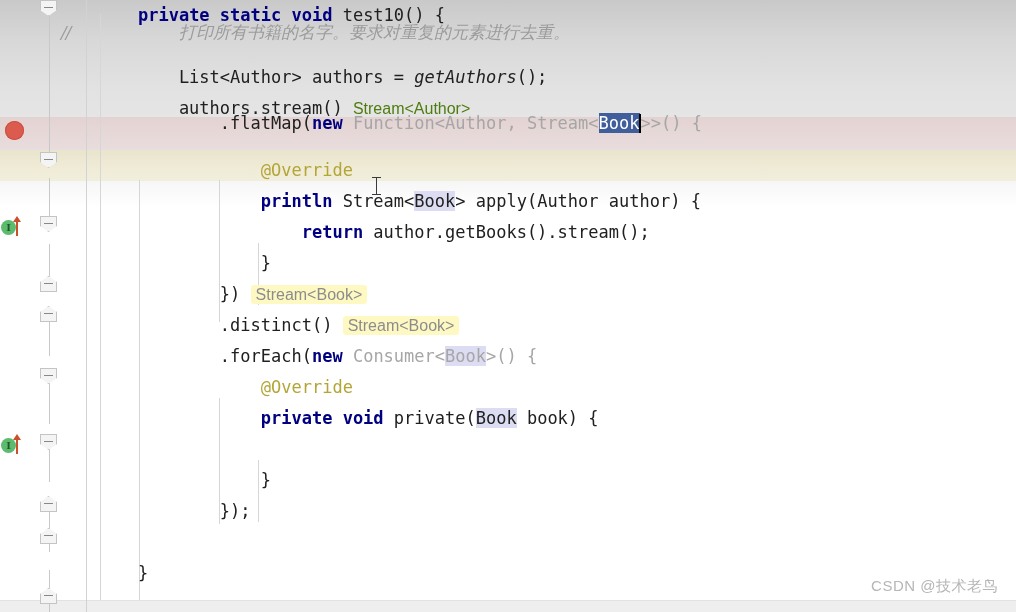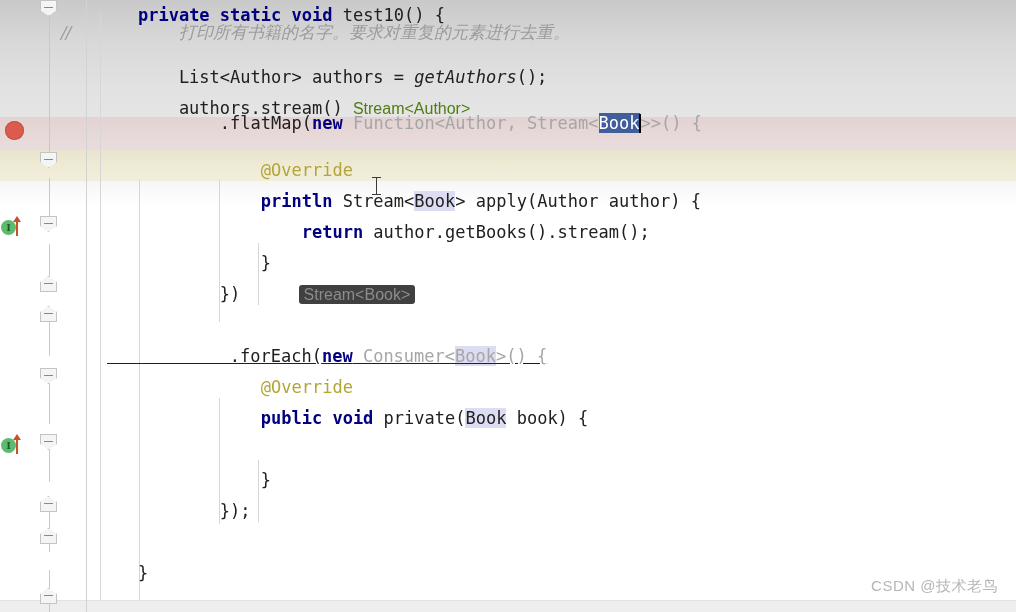--- a/index.html
+++ b/index.html
@@ -167,24 +167,23 @@
     background: #3f5e9b;
     color: #ffffff;
   }
   .tmpl-var {
     background: #dcdcf2;
   }
   .hint {
     font-family: "Liberation Sans", sans-serif;
     font-size: 16px;
     color: #8c8c8c;
-    background: #404040;
+    background: #fef9c3;
     border-radius: 3px;
     padding: 1px 5px;
-    margin-left: 48px;
   }
   .hint-plain {
     font-family: "Liberation Sans", sans-serif;
     font-size: 16px;
     color: #4d7c0f;
   }
   .caret {
     display: inline-block;
     width: 2px; height: 19px;
     background: #000000;
@@ -312,23 +311,24 @@
       <div class="line" style="left: 97px; top: 0px;"><span>    </span><span class="kw">private static void </span><span>test10</span><span>() {</span></div>
       <div class="line" style="left: 97px; top: 17px;"><span>        </span><span class="cmt">打印所有书籍的名字。要求对重复的元素进行去重。</span></div>
       <div class="line" style="left: 97px; top: 62px;"><span>        List&lt;Author&gt; authors = </span><span class="meth-italic">getAuthors</span><span>();</span></div>
       <div class="line" style="left: 97px; top: 93px;"><span>        authors.stream()</span><span> </span><span class="hint-plain">Stream&lt;Author&gt;</span></div>
       <div class="line" style="left: 97px; top: 108px;"><span>            .flatMap(</span><span class="kw">new</span><span> </span><span class="ghost">Function&lt;Author, Stream&lt;</span><span class="sel">Book</span><span class="caret"></span><span class="ghost">&gt;&gt;() {</span></div>
       <div class="line" style="left: 97px; top: 155px;"><span>                </span><span class="anno">@Override</span></div>
       <div class="line" style="left: 97px; top: 186px;"><span>                </span><span class="kw">println</span><span> Stream&lt;</span><span class="tmpl-var">Book</span><span>&gt; apply(Author author) {</span></div>
       <div class="line" style="left: 97px; top: 217px;"><span>                    </span><span class="kw">return</span><span> author.getBooks().stream();</span></div>
       <div class="line" style="left: 97px; top: 248px;"><span>                }</span></div>
       <div class="line" style="left: 97px; top: 279px;"><span>            })</span><span> </span><span class="hint">Stream&lt;Book&gt;</span></div>
-      <div class="line" style="left: 107px; top: 341px; text-decoration: underline;"><span>            .forEach(</span><span class="kw">new</span><span> </span><span class="ghost">Consumer&lt;</span><span class="ghost tmpl-var">Book</span><span class="ghost">&gt;() {</span></div>
+      <div class="line" style="left: 97px; top: 310px;"><span>            .distinct()</span><span> </span><span class="hint">Stream&lt;Book&gt;</span></div>
+      <div class="line" style="left: 97px; top: 341px;"><span>            .forEach(</span><span class="kw">new</span><span> </span><span class="ghost">Consumer&lt;</span><span class="ghost tmpl-var">Book</span><span class="ghost">&gt;() {</span></div>
       <div class="line" style="left: 97px; top: 372px;"><span>                </span><span class="anno">@Override</span></div>
-      <div class="line" style="left: 97px; top: 403px;"><span>                </span><span class="kw">public void</span><span> private(</span><span class="tmpl-var">Book</span><span> book) {</span></div>
+      <div class="line" style="left: 97px; top: 403px;"><span>                </span><span class="kw">private void</span><span> private(</span><span class="tmpl-var">Book</span><span> book) {</span></div>
       <div class="line" style="left: 97px; top: 465px;"><span>                }</span></div>
       <div class="line" style="left: 97px; top: 496px;"><span>            });</span></div>
       <div class="line" style="left: 97px; top: 527px;"></div>
       <div class="line" style="left: 97px; top: 558px;"><span>    }</span></div>
     </div>
 
   <div id="mouse-cursor" style="left:371px; top:176px;">
     <div class="cap-t"></div>
       <div class="stem"></div>
       <div class="cap-b"></div>

